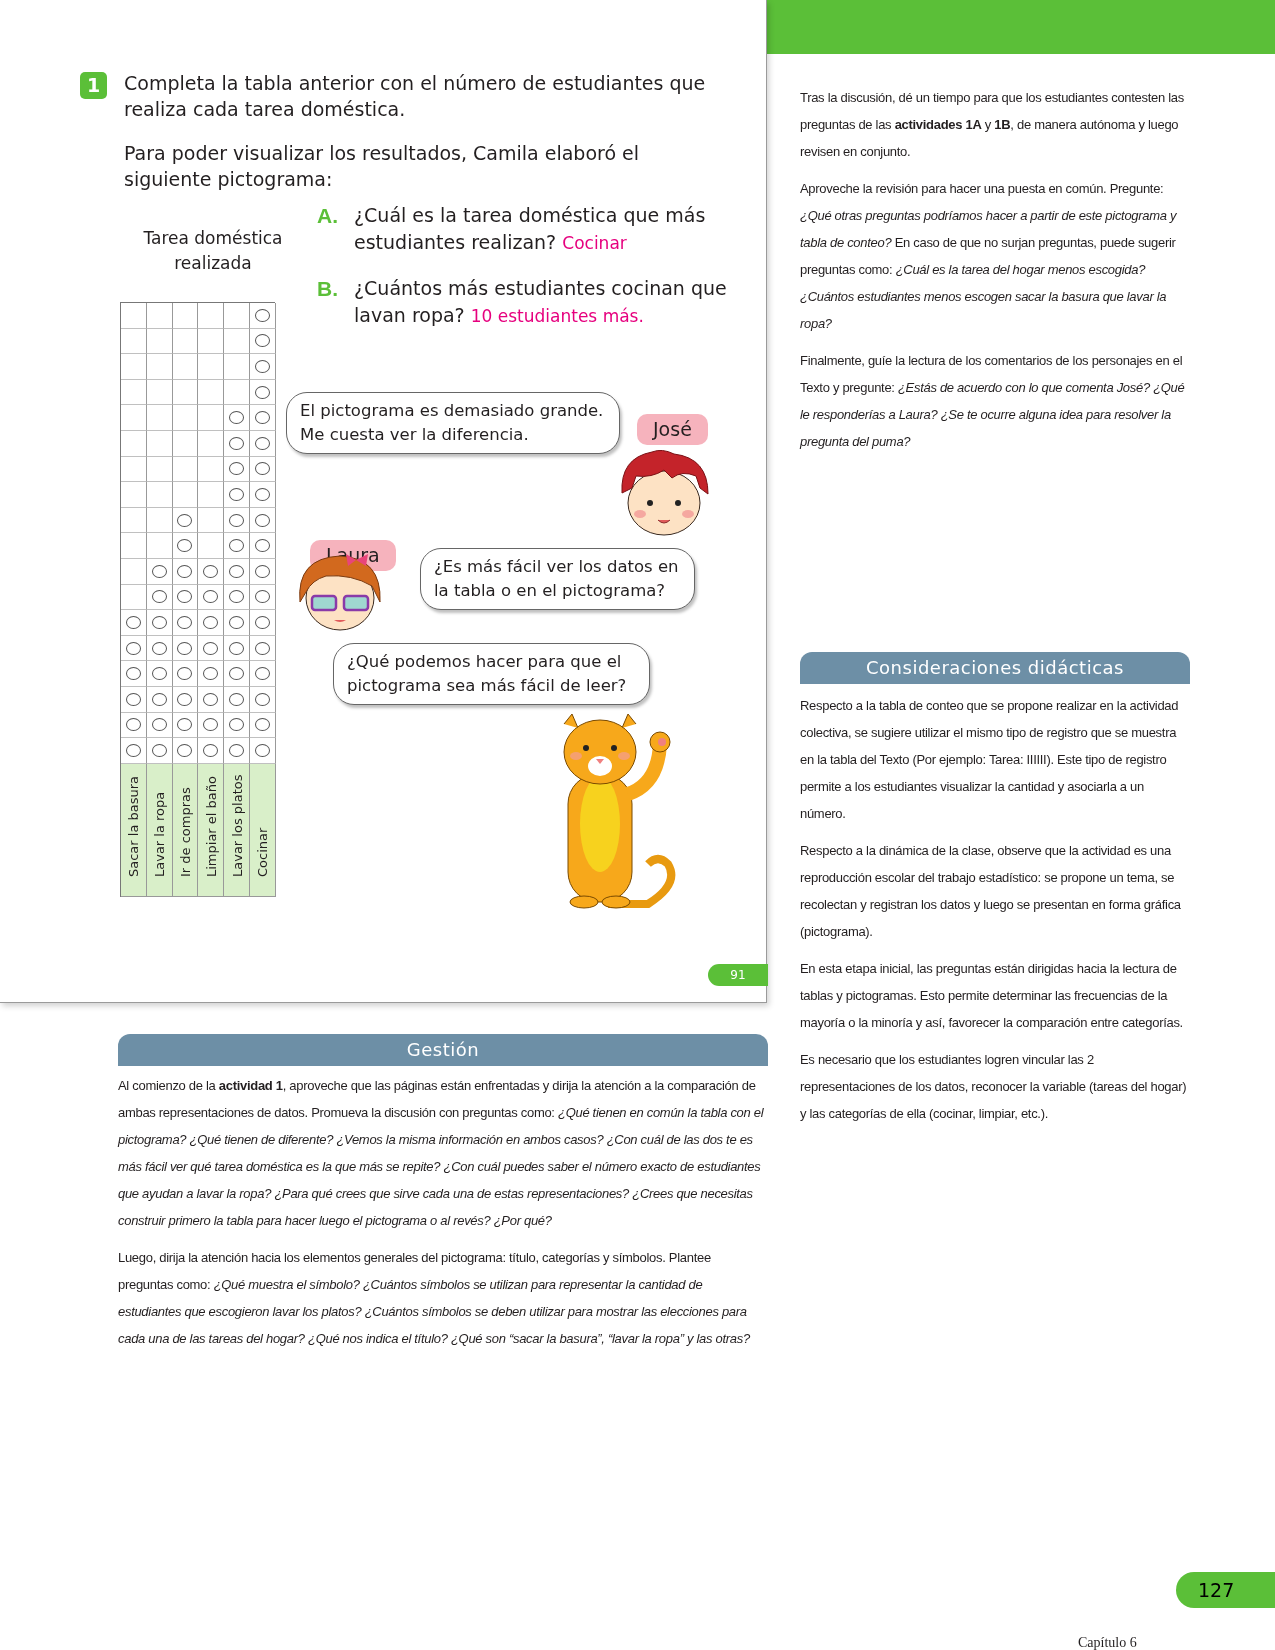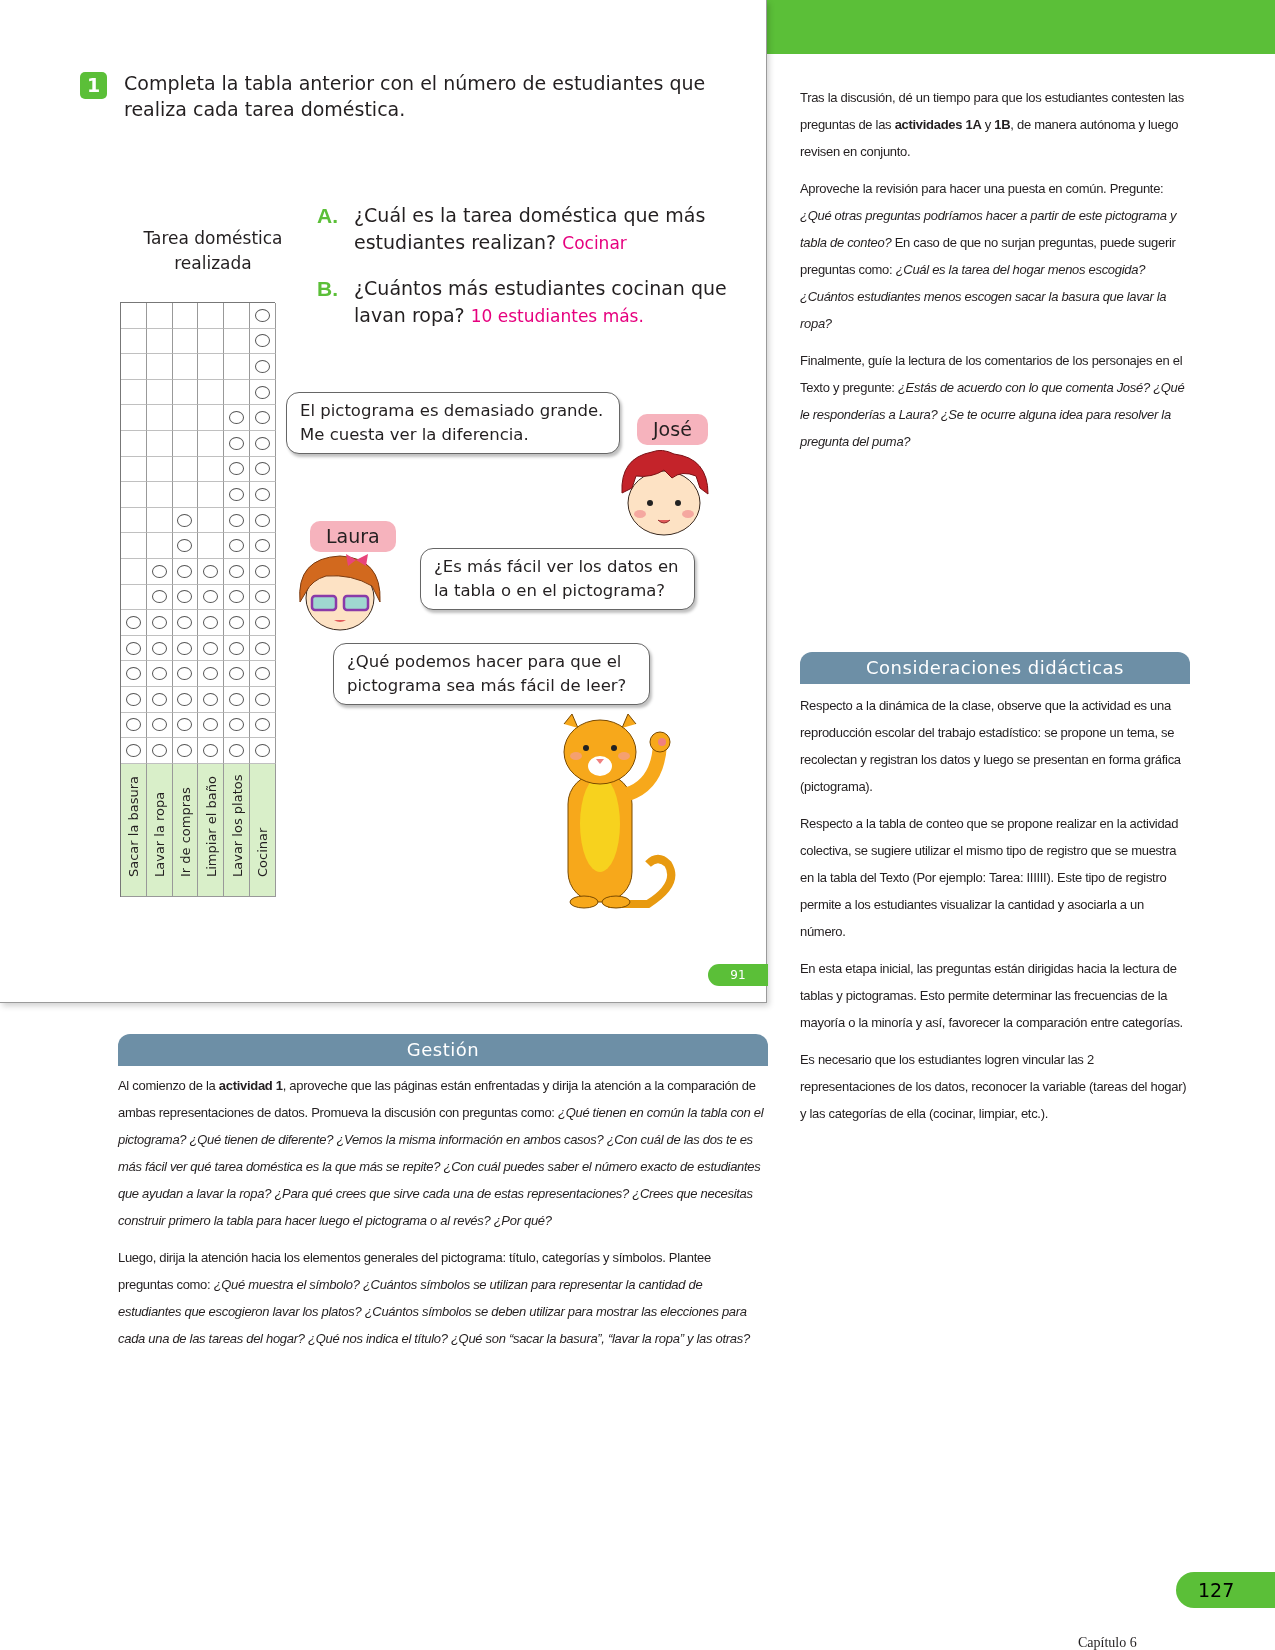--- a/index.html
+++ b/index.html
@@ -43,21 +43,21 @@
     position: absolute; left: 50%; bottom: 4px; transform-origin: 0 0;
     transform: rotate(-90deg) translate(0, -50%); white-space: nowrap; font-size: 13px;
     font-family: "DejaVu Sans", sans-serif;
   }
 
   .q { position: absolute; font-size: 19px; line-height: 27px; }
   .q .letter { position: absolute; left: -37px; top: 0; color: #5bbf38; font-weight: bold; font-family: "Liberation Sans", sans-serif; font-size: 21px; }
   .answer { color: #e6007e; font-size: 17px; }
 
   .bubble {
-    position: absolute; background: #fff; border: 1px solid #666; border-radius: 13px;
+    position: absolute; background: #fff; border: 1px solid #666; border-radius: 21px;
     box-shadow: 2px 3px 3px rgba(0,0,0,0.25); font-size: 16.5px; line-height: 24px; padding: 6px 13px;
   }
   .bubble .tail { position: absolute; width: 0; height: 0; }
   .name-tag {
     position: absolute; background: #f6b3bd; border-radius: 10px; font-size: 19px;
     padding: 3px 16px; line-height: 25px;
   }
 
   .page-num-91 {
     position: absolute; left: 708px; top: 956px; width: 60px; height: 22px; background: #5bbf38;
@@ -92,20 +92,21 @@
   .char { position: absolute; }
 </style>
 </head>
 <body>
 
 <div class="green-band"></div>
 
 <div class="student-page">
   <div class="act-num sp">1</div>
   <div class="act-text sp">Completa la tabla anterior con el número de estudiantes que realiza cada tarea doméstica.</div>
+  <div class="intro-text sp">Para poder visualizar los resultados, Camila elaboró el siguiente pictograma:</div>
 
   <div class="picto-title sp">Tarea doméstica realizada</div>
   <div class="picto" id="picto">
       <div class="cell"></div>
       <div class="cell"></div>
       <div class="cell"></div>
       <div class="cell"></div>
       <div class="cell"></div>
       <div class="cell">
         <div class="circle"></div>
@@ -379,21 +380,21 @@
   <svg class="char" style="left:612px; top:448px;" width="104" height="90" viewBox="0 0 104 90">
     <ellipse cx="52" cy="55" rx="36" ry="32" fill="#fde2c4" stroke="#3a2a20" stroke-width="1"></ellipse>
     <path d="M10 45 Q8 10 40 4 Q50 0 62 6 Q96 10 96 46 L88 40 L84 28 Q70 22 60 30 L52 22 Q40 30 24 28 L20 40 Z" fill="#c4232a" stroke="#7a1014" stroke-width="1"></path>
     <circle cx="38" cy="55" r="3" fill="#222"></circle>
       <circle cx="66" cy="55" r="3" fill="#222"></circle>
     <ellipse cx="28" cy="66" rx="6" ry="4" fill="#f5a8a0"></ellipse>
       <ellipse cx="76" cy="66" rx="6" ry="4" fill="#f5a8a0"></ellipse>
     <path d="M46 72 Q52 78 58 72" fill="#e05a5a" stroke="#8a2a2a" stroke-width="1"></path>
   </svg>
 
-  <div class="name-tag sp" style="left:310px; top:521px;">Laura</div>
+  <div class="name-tag sp" style="left:310px; top:540px;">Laura</div>
   <svg class="char" style="left:292px; top:552px;" width="96" height="80" viewBox="0 0 96 80">
     <ellipse cx="48" cy="46" rx="34" ry="32" fill="#fde2c4" stroke="#3a2a20" stroke-width="1"></ellipse>
     <path d="M8 50 Q4 6 48 4 Q90 6 88 50 L80 34 Q60 22 34 24 Q20 28 14 40 Z" fill="#d2691e" stroke="#7a3a10" stroke-width="1"></path>
     <path d="M64 8 L76 2 L74 14 Z M64 8 L54 2 L56 14 Z" fill="#e8457a"></path>
     <rect x="20" y="44" width="24" height="14" rx="3" fill="#9fd8d0" stroke="#8a3aa8" stroke-width="2.5"></rect>
     <rect x="52" y="44" width="24" height="14" rx="3" fill="#9fd8d0" stroke="#8a3aa8" stroke-width="2.5"></rect>
     <path d="M42 68 Q48 72 54 68" fill="#e05a5a"></path>
   </svg>
   <div class="bubble sp" style="left:420px; top:548px; width:275px;">
     <span>¿Es más fácil ver los datos en la tabla o en el pictograma?</span>
@@ -431,22 +432,22 @@
 </div>
 
 <div class="right-col guide" id="right-paras">
     <p><span>Tras la discusión, dé un tiempo para que los estudiantes contesten las preguntas de las </span><b>actividades 1A</b><span> y </span><b>1B</b><span>, de manera autónoma y luego revisen en conjunto.</span></p>
     <p><span>Aproveche la revisión para hacer una puesta en común. Pregunte: </span><i>¿Qué otras preguntas podríamos hacer a partir de este pictograma y tabla de conteo?</i><span> En caso de que no surjan preguntas, puede sugerir preguntas como: </span><i>¿Cuál es la tarea del hogar menos escogida? ¿Cuántos estudiantes menos escogen sacar la basura que lavar la ropa?</i></p>
     <p><span>Finalmente, guíe la lectura de los comentarios de los personajes en el Texto y pregunte: </span><i>¿Estás de acuerdo con lo que comenta José? ¿Qué le responderías a Laura? ¿Se te ocurre alguna idea para resolver la pregunta del puma?</i></p>
   </div>
 
 <div class="section-header hdr-consid">Consideraciones didácticas</div>
 <div class="right-col2 guide" id="consid-paras">
+    <p><span>Respecto a la tabla de conteo que se propone realizar en la actividad colectiva, se sugiere utilizar el mismo tipo de registro que se muestra en la tabla del Texto (Por ejemplo: Tarea: IIIIII). Este tipo de registro permite a los estudiantes visualizar la cantidad y asociarla a un número.</span></p>
     <p><span>Respecto a la dinámica de la clase, observe que la actividad es una reproducción escolar del trabajo estadístico: se propone un tema, se recolectan y registran los datos y luego se presentan en forma gráfica (pictograma).</span></p>
-    <p><span>Respecto a la tabla de conteo que se propone realizar en la actividad colectiva, se sugiere utilizar el mismo tipo de registro que se muestra en la tabla del Texto (Por ejemplo: Tarea: IIIIII). Este tipo de registro permite a los estudiantes visualizar la cantidad y asociarla a un número.</span></p>
     <p><span>En esta etapa inicial, las preguntas están dirigidas hacia la lectura de tablas y pictogramas. Esto permite determinar las frecuencias de la mayoría o la minoría y así, favorecer la comparación entre categorías.</span></p>
     <p><span>Es necesario que los estudiantes logren vincular las 2 representaciones de los datos, reconocer la variable (tareas del hogar) y las categorías de ella (cocinar, limpiar, etc.).</span></p>
   </div>
 
 <div class="section-header hdr-gestion">Gestión</div>
 <div class="left-col guide" id="gestion-paras">
     <p><span>Al comienzo de la </span><b>actividad 1</b><span>, aproveche que las páginas están enfrentadas y dirija la atención a la comparación de ambas representaciones de datos. Promueva la discusión con preguntas como: </span><i>¿Qué tienen en común la tabla con el pictograma? ¿Qué tienen de diferente? ¿Vemos la misma información en ambos casos? ¿Con cuál de las dos te es más fácil ver qué tarea doméstica es la que más se repite? ¿Con cuál puedes saber el número exacto de estudiantes que ayudan a lavar la ropa? ¿Para qué crees que sirve cada una de estas representaciones? ¿Crees que necesitas construir primero la tabla para hacer luego el pictograma o al revés? ¿Por qué?</i></p>
     <p><span>Luego, dirija la atención hacia los elementos generales del pictograma: título, categorías y símbolos. Plantee preguntas como: </span><i>¿Qué muestra el símbolo? ¿Cuántos símbolos se utilizan para representar la cantidad de estudiantes que escogieron lavar los platos? ¿Cuántos símbolos se deben utilizar para mostrar las elecciones para cada una de las tareas del hogar? ¿Qué nos indica el título? ¿Qué son “sacar la basura”, “lavar la ropa” y las otras?</i></p>
   </div>
 

